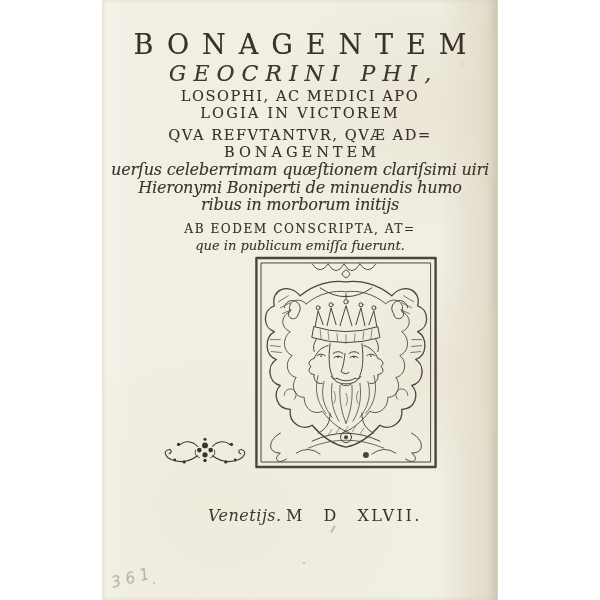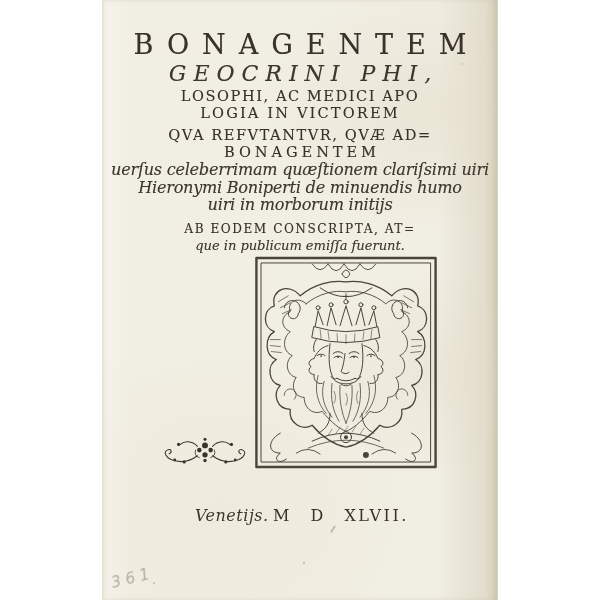--- a/index.html
+++ b/index.html
@@ -31,21 +31,21 @@
   .l3{letter-spacing:1.6px;}
   .l4{letter-spacing:2.2px;}
   .l5{letter-spacing:4px;margin-left:4px;}
   .l6{font-size:14.5px;line-height:17px;letter-spacing:1.6px;margin-top:5px;}
   .l7,.l8,.l9{font-size:16px;line-height:17.5px;font-style:italic;letter-spacing:-0.2px;color:#3d372e;}
   .l10{font-size:12px;line-height:17px;letter-spacing:1.6px;margin-top:7px;}
   .l11{font-size:13px;line-height:16px;font-style:italic;color:#3d372e;}
   .fleuron{margin-top:7px;}
   .device{margin-top:2px;transform:translateX(-7px);}
   
-  .imprint{position:absolute;left:0;top:506px;width:100%;height:22px;color:#38322a;}
+  .imprint{position:absolute;left:13px;top:506px;width:100%;height:22px;color:#38322a;}
   .imprint .place{position:absolute;left:92px;top:0;font-style:italic;font-size:16px;letter-spacing:0.5px;color:#3d372e;}
   .imprint .date{position:absolute;left:170px;top:0;font-size:16px;letter-spacing:2.5px;word-spacing:11px;}
   
   .pencil{
     position:absolute;left:8px;top:569px;
     font-family:"DejaVu Sans", sans-serif;font-style:italic;
     font-size:15px;color:#a9a69a;letter-spacing:5px;
     transform:rotate(-14deg);opacity:0.9;filter:blur(0.3px);
   }
   .pencil-tick{
@@ -64,21 +64,21 @@
 
   <div class="tblock">
     <span class="l l1">BONAGENTEM</span>
     <span class="l l2">GEOCRINI PHI,</span>
     <span class="l l3">LOSOPHI, AC MEDICI APO</span>
     <span class="l l4">LOGIA IN VICTOREM</span>
     <span class="l l6">QVA REFVTANTVR, QVÆ AD=</span>
     <span class="l l5">BONAGENTEM</span>
     <span class="l l7">uerſus celeberrimam quæſtionem clariſsimi uiri</span>
     <span class="l l8">Hieronymi Boniperti de minuendis humo</span>
-    <span class="l l9">uiri in morborum initijs</span>
+    <span class="l l9">ribus in morborum initijs</span>
     <span class="l l10">AB EODEM CONSCRIPTA, AT=</span>
     <span class="l l11">que in publicum emiſſa fuerunt.</span>
 
     
     <svg class="fleuron" viewBox="0 0 104 36" width="100" height="34">
       <g stroke="#3b342c" fill="none" stroke-width="1.1" stroke-linecap="round">
         <circle cx="52" cy="11" r="3.1" fill="#3b342c" stroke="none"></circle>
         <circle cx="46" cy="16" r="2.4" fill="#3b342c" stroke="none"></circle>
         <circle cx="58" cy="16" r="2.4" fill="#3b342c" stroke="none"></circle>
         <circle cx="52" cy="21" r="2.8" fill="#3b342c" stroke="none"></circle>

